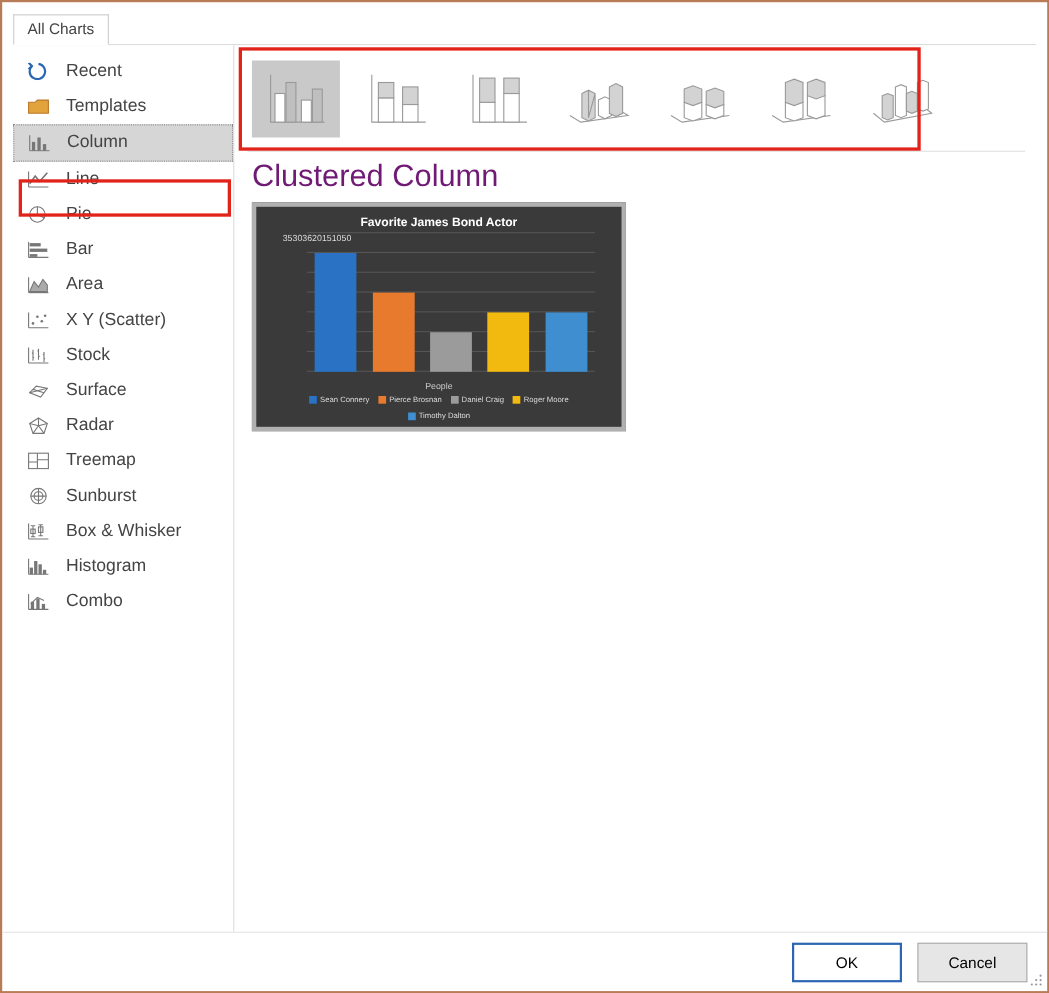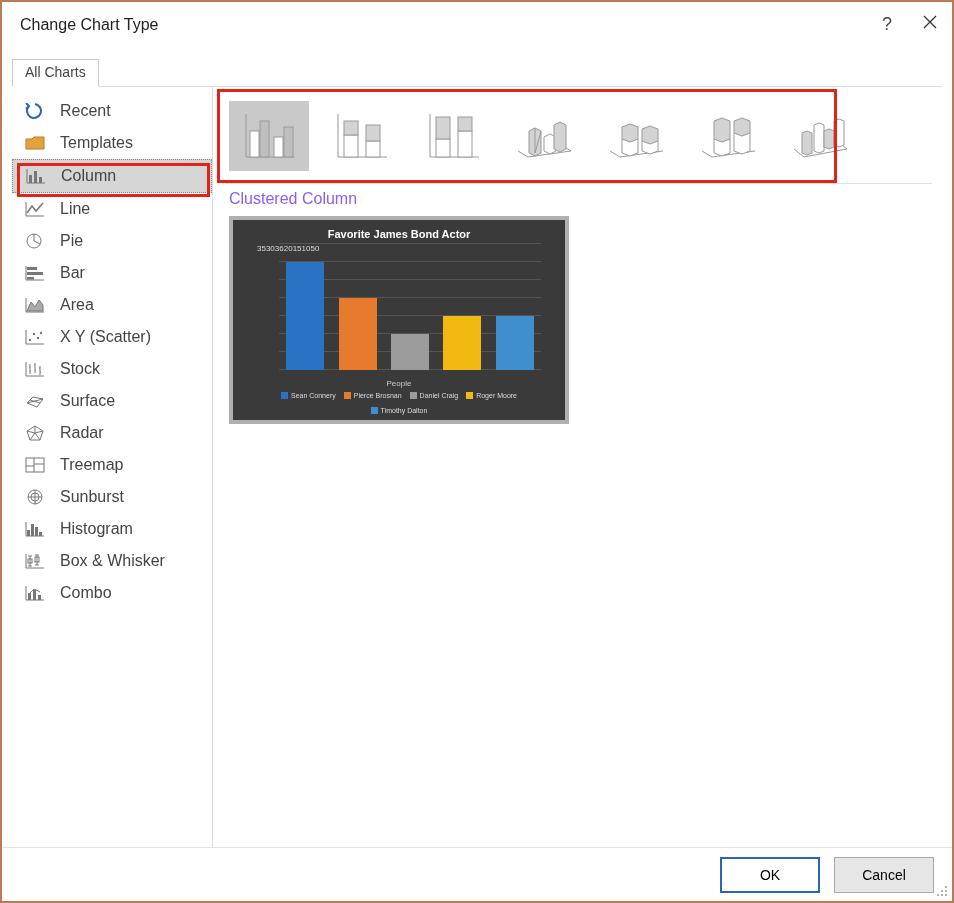--- a/index.html
+++ b/index.html
@@ -87,21 +87,21 @@
     background: #c9c9c9;
   }
   .redbox-subtypes {
     position: absolute;
     left: 4px; top: 2px;
     width: 620px; height: 94px;
     border: 3px solid #e2231a;
     pointer-events: none;
   }
   .subtype-title {
-    font-size: 16px; color: #8b5cf6;
+    font-size: 28px; color: #701a75;
     margin: 6px 0 8px 4px;
   }
   .divider-right {
     border-top: 1px solid #e0e0e0;
     margin-right: 10px;
   }
   .preview {
     width: 340px; height: 208px;
     border: 4px solid #b0b0b0;
     background: #3a3a3a;
@@ -143,31 +143,20 @@
   .resize-grip {
     position:absolute; right:4px; bottom:4px;
     width:12px; height:12px;
   }
 </style>
 </head>
 <body>
 
 <div class="window">
 
-  <div class="titlebar">
-    <span class="titlebar-title">Change Chart Type</span>
-    <div class="titlebar-buttons">
-      <span>?</span>
-      <span>
-        <svg width="16" height="16" viewBox="0 0 16 16">
-            <path d="M2 2 L14 14 M14 2 L2 14" stroke="#333" stroke-width="1.3" fill="none"></path>
-          </svg>
-      </span>
-    </div>
-  </div>
 
   <div class="tabs-row">
     <div class="tab">All Charts</div>
   </div>
 
   <div class="content">
 
     <div class="sidebar">
       <div class="sidebar-item">
         <span class="sidebar-icon">
@@ -290,39 +279,39 @@
               <circle cx="10" cy="8" r="4" fill="none" stroke="#777"></circle>
               <path d="M10 1 L10 15 M3 8 L17 8" stroke="#777"></path>
             </svg>
         </span>
         <span>Sunburst</span>
       </div>
       <div class="sidebar-item">
         <span class="sidebar-icon">
           <svg width="20" height="16" viewBox="0 0 20 16">
               <path d="M1 15 L1 1 M1 15 L19 15" stroke="#777" fill="none"></path>
+              <path d="M5 3 L5 13 M3 3 L7 3 M3 13 L7 13" stroke="#777"></path>
+              <rect x="3" y="6" width="4" height="4" fill="none" stroke="#777"></rect>
+              <path d="M12 2 L12 12 M10 2 L14 2 M10 12 L14 12" stroke="#777"></path>
+              <rect x="10" y="4" width="4" height="5" fill="none" stroke="#777"></rect>
+            </svg>
+        </span>
+        <span>Box &amp; Whisker</span>
+      </div>
+      <div class="sidebar-item">
+        <span class="sidebar-icon">
+          <svg width="20" height="16" viewBox="0 0 20 16">
+              <path d="M1 15 L1 1 M1 15 L19 15" stroke="#777" fill="none"></path>
               <rect x="2" y="9" width="3" height="6" fill="#777"></rect>
               <rect x="6" y="3" width="3" height="12" fill="#777"></rect>
               <rect x="10" y="6" width="3" height="9" fill="#777"></rect>
               <rect x="14" y="11" width="3" height="4" fill="#777"></rect>
             </svg>
         </span>
         <span>Histogram</span>
-      </div>
-      <div class="sidebar-item">
-        <span class="sidebar-icon">
-          <svg width="20" height="16" viewBox="0 0 20 16">
-              <path d="M1 15 L1 1 M1 15 L19 15" stroke="#777" fill="none"></path>
-              <path d="M5 3 L5 13 M3 3 L7 3 M3 13 L7 13" stroke="#777"></path>
-              <rect x="3" y="6" width="4" height="4" fill="none" stroke="#777"></rect>
-              <path d="M12 2 L12 12 M10 2 L14 2 M10 12 L14 12" stroke="#777"></path>
-              <rect x="10" y="4" width="4" height="5" fill="none" stroke="#777"></rect>
-            </svg>
-        </span>
-        <span>Box &amp; Whisker</span>
       </div>
       <div class="sidebar-item">
         <span class="sidebar-icon">
           <svg width="20" height="16" viewBox="0 0 20 16">
               <path d="M1 15 L1 1 M1 15 L19 15" stroke="#777" fill="none"></path>
               <rect x="3" y="8" width="3" height="7" fill="#777"></rect>
               <rect x="8" y="5" width="3" height="10" fill="#777"></rect>
               <rect x="13" y="10" width="3" height="5" fill="#777"></rect>
               <path d="M3 10 L9 4 L15 7" stroke="#777" fill="none"></path>
             </svg>

